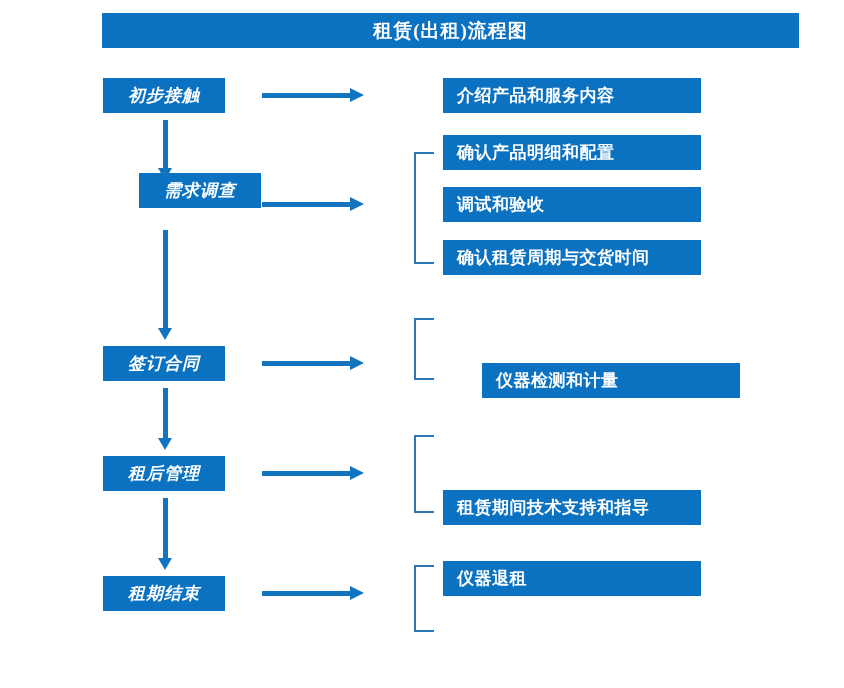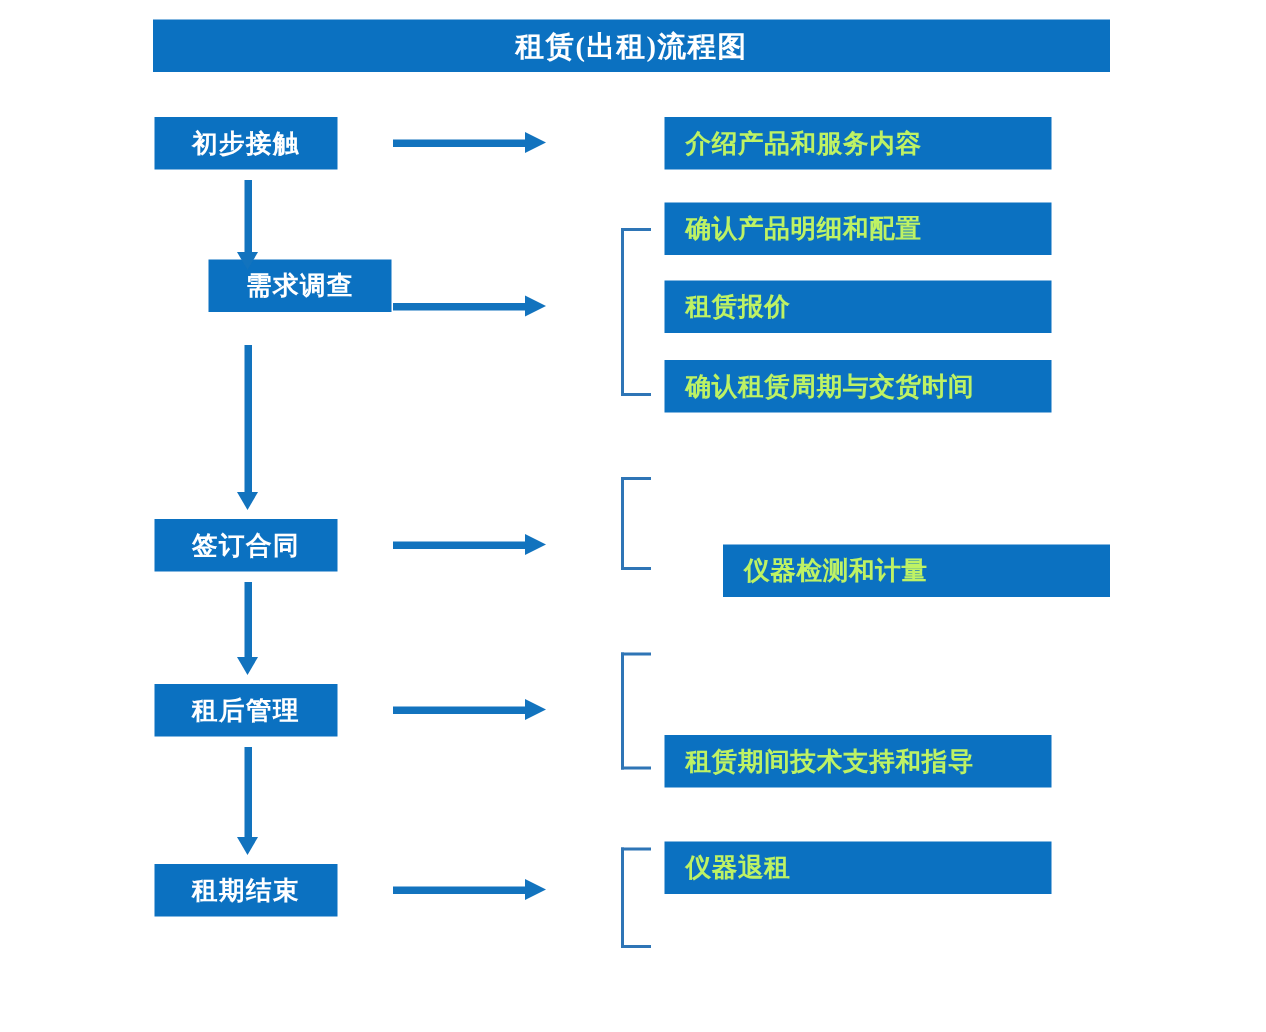--- a/index.html
+++ b/index.html
@@ -17,21 +17,21 @@
     position: relative;
     width: 844px;
     height: 688px;
     background: #ffffff;
   }
   
   .title-bar {
     position: absolute;
     left: 102px;
     top: 13px;
-    width: 638px;
+    width: 697px;
     height: 35px;
     background: #0B71C1;
     color: #ffffff;
     font-size: 19px;
     font-weight: bold;
     letter-spacing: 1px;
     display: flex;
     align-items: center;
     justify-content: center;
   }
@@ -42,29 +42,30 @@
     width: 122px;
     height: 35px;
     background: #0B71C1;
     color: #ffffff;
     font-size: 17px;
     font-weight: bold;
     letter-spacing: 1px;
     display: flex;
     align-items: center;
     justify-content: center;
+    font-style: italic;
   }
   
   .task-box {
     position: absolute;
     left: 443px;
     width: 258px;
     height: 35px;
     background: #0B71C1;
-    color: #bef264;
+    color: #ffffff;
     font-size: 17px;
     font-weight: bold;
     letter-spacing: 0.5px;
     display: flex;
     align-items: center;
     padding-left: 14px;
     box-sizing: border-box;
   }
   
   .h-arrow {
@@ -176,19 +177,19 @@
     <div class="head"></div>
   </div>
 
   <div class="bracket" style="top:152px; height:112px;"></div>
   <div class="bracket" style="top:318px; height:62px;"></div>
   <div class="bracket" style="top:435px; height:78px;"></div>
   <div class="bracket" style="top:565px; height:67px;"></div>
 
   <div class="task-box" style="top:78px;">介绍产品和服务内容</div>
   <div class="task-box" style="top:135px;">确认产品明细和配置</div>
-  <div class="task-box" style="top:187px;">租赁报价</div>
+  <div class="task-box" style="top:187px;">调试和验收</div>
   <div class="task-box" style="top:240px;">确认租赁周期与交货时间</div>
   <div class="task-box" style="top:363px;margin-left:39px;">仪器检测和计量</div>
   <div class="task-box" style="top:490px;">租赁期间技术支持和指导</div>
   <div class="task-box" style="top:561px;">仪器退租</div>
 
 </div>
 
 </body></html>

